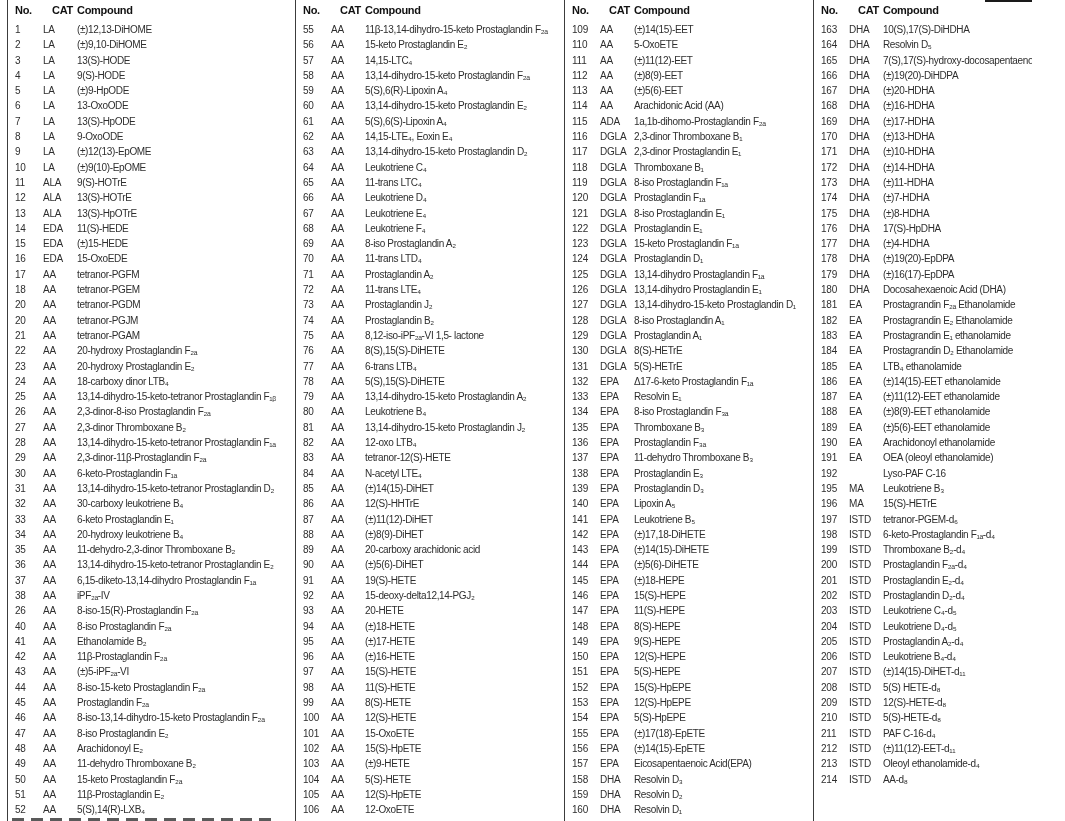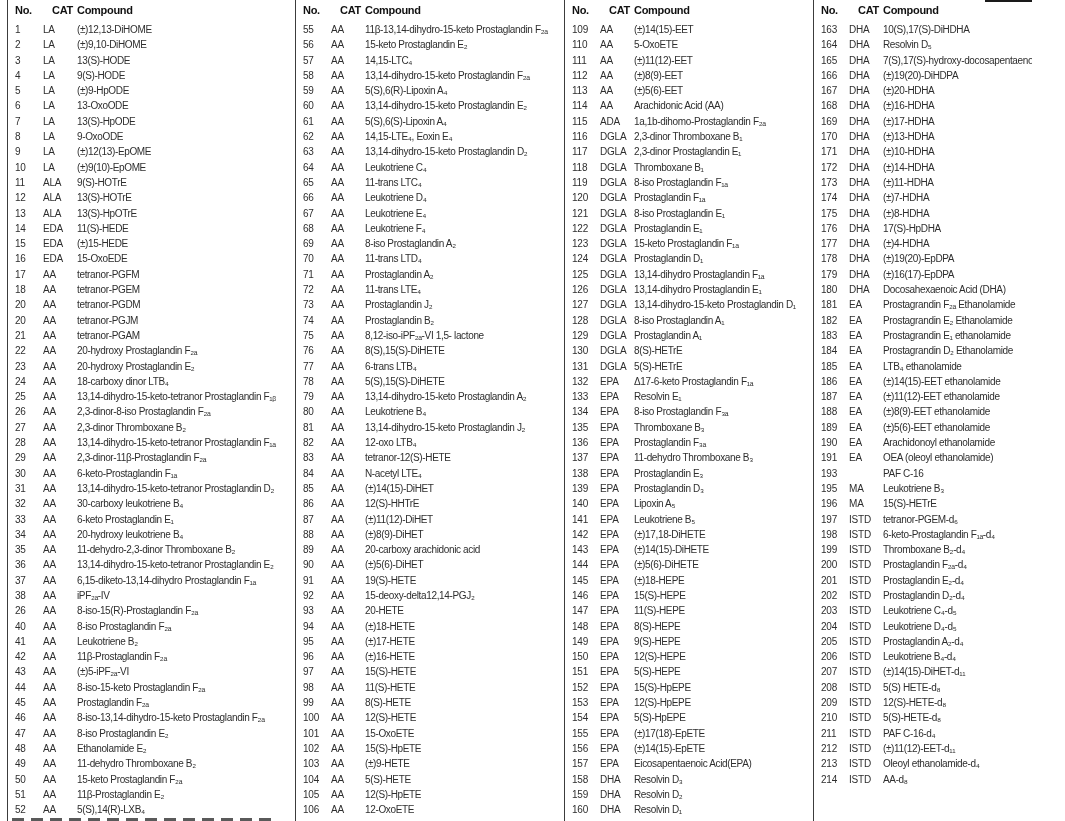--- a/index.html
+++ b/index.html
@@ -230,21 +230,21 @@
           <span class="c-comp">8-iso-15(R)-Prostaglandin F₂ₐ</span>
         </div>
         <div class="row">
           <span class="c-no">40</span>
           <span class="c-cat">AA</span>
           <span class="c-comp">8-iso Prostaglandin F₂ₐ</span>
         </div>
         <div class="row">
           <span class="c-no">41</span>
           <span class="c-cat">AA</span>
-          <span class="c-comp">Leukotriene B₂</span>
+          <span class="c-comp">Ethanolamide B₂</span>
         </div>
         <div class="row">
           <span class="c-no">42</span>
           <span class="c-cat">AA</span>
           <span class="c-comp">11β-Prostaglandin F₂ₐ</span>
         </div>
         <div class="row">
           <span class="c-no">43</span>
           <span class="c-cat">AA</span>
           <span class="c-comp">(±)5-iPF₂ₐ-VI</span>
@@ -265,21 +265,21 @@
           <span class="c-comp">8-iso-13,14-dihydro-15-keto Prostaglandin F₂ₐ</span>
         </div>
         <div class="row">
           <span class="c-no">47</span>
           <span class="c-cat">AA</span>
           <span class="c-comp">8-iso Prostaglandin E₂</span>
         </div>
         <div class="row">
           <span class="c-no">48</span>
           <span class="c-cat">AA</span>
-          <span class="c-comp">Ethanolamide E₂</span>
+          <span class="c-comp">Arachidonoyl E₂</span>
         </div>
         <div class="row">
           <span class="c-no">49</span>
           <span class="c-cat">AA</span>
           <span class="c-comp">11-dehydro Thromboxane B₂</span>
         </div>
         <div class="row">
           <span class="c-no">50</span>
           <span class="c-cat">AA</span>
           <span class="c-comp">15-keto Prostaglandin F₂ₐ</span>
@@ -986,23 +986,23 @@
           <span class="c-no">190</span>
           <span class="c-cat">EA</span>
           <span class="c-comp">Arachidonoyl ethanolamide</span>
         </div>
         <div class="row">
           <span class="c-no">191</span>
           <span class="c-cat">EA</span>
           <span class="c-comp">OEA (oleoyl ethanolamide)</span>
         </div>
         <div class="row">
-          <span class="c-no">193</span>
+          <span class="c-no">192</span>
           <span class="c-cat"></span>
-          <span class="c-comp">PAF C-16</span>
+          <span class="c-comp">Lyso-PAF C-16</span>
         </div>
         <div class="row">
           <span class="c-no">195</span>
           <span class="c-cat">MA</span>
           <span class="c-comp">Leukotriene B₃</span>
         </div>
         <div class="row">
           <span class="c-no">196</span>
           <span class="c-cat">MA</span>
           <span class="c-comp">15(S)-HETrE</span>

